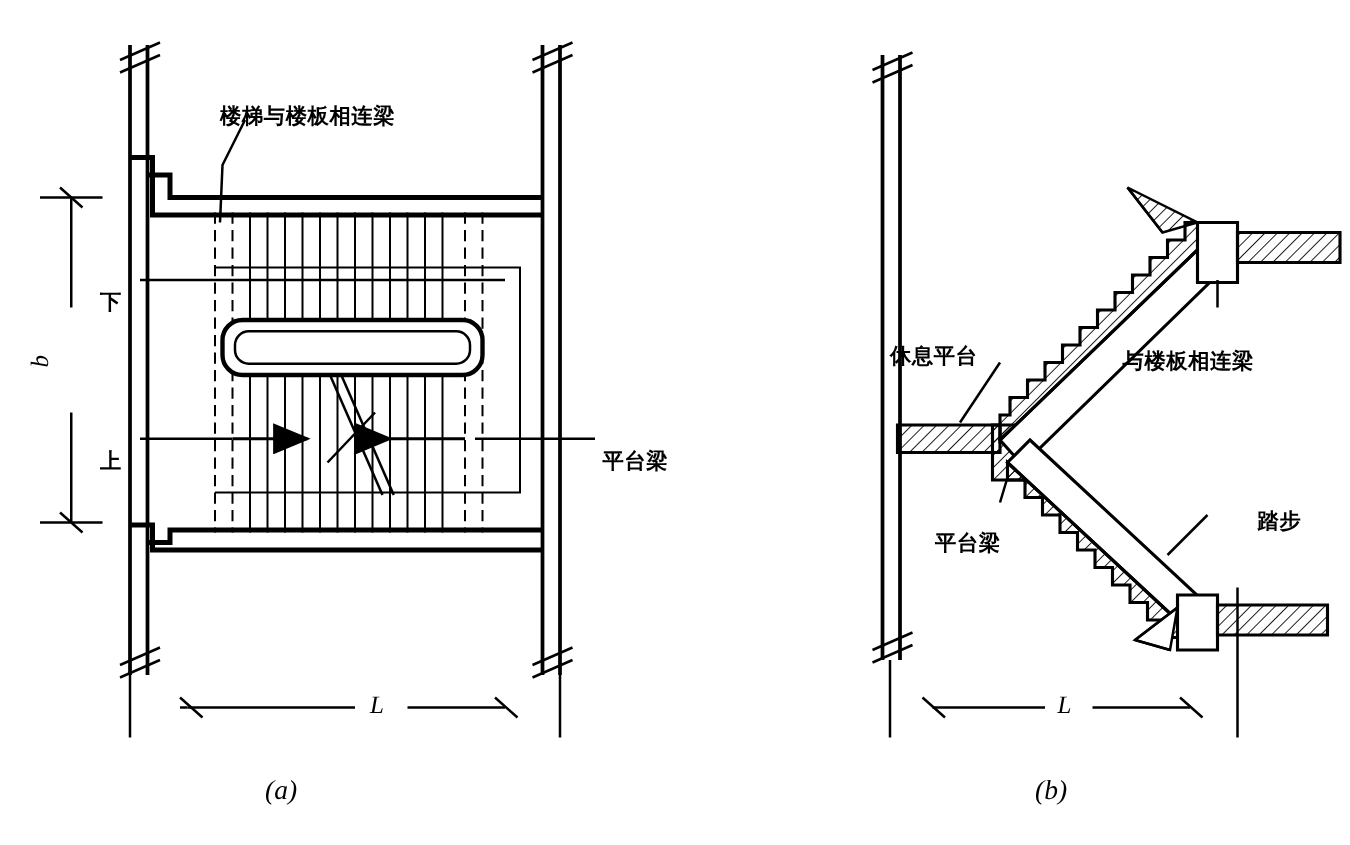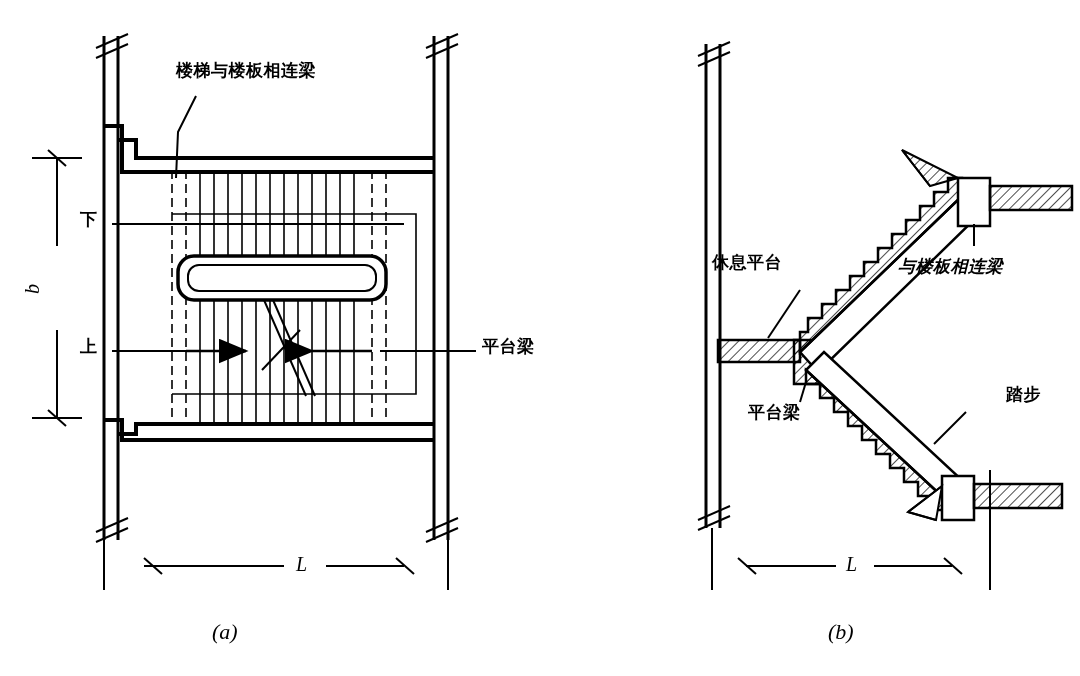--- a/index.html
+++ b/index.html
@@ -30,20 +30,21 @@
     position: absolute;
     color: #000;
     font-family: "Liberation Sans", sans-serif;
     white-space: nowrap;
     line-height: 1.1;
   }
   .cn {
     font-size: 17px;
     font-weight: 700;
     letter-spacing: 0.5px;
+    margin-top: 22px;
   }
   .ital {
     font-family: "Liberation Serif", serif;
     font-style: italic;
     font-size: 20px;
   }
   .cap {
     font-family: "Liberation Serif", serif;
     font-style: italic;
     font-size: 22px;
@@ -261,21 +262,21 @@
   <div class="lbl cn" style="left:482px; top:338px;">平台梁</div>
 
   <div class="lbl ital rot" style="left:20px; top:278px; width:24px; text-align:center;">b</div>
 
   <div class="lbl ital" style="left:296px; top:553px;">L</div>
 
   <div class="lbl cap" style="left:212px; top:620px;">(a)</div>
 
   <div class="lbl cn" style="left:712px; top:254px;">休息平台</div>
 
-  <div class="lbl cn" style="left:898px; top:258px;font-style:italic;">与楼板相连梁</div>
+  <div class="lbl cn" style="left:898px; top:258px;">与楼板相连梁</div>
 
   <div class="lbl cn" style="left:748px; top:404px;">平台梁</div>
 
   <div class="lbl cn" style="left:958px; top:386px;padding-left:48px;">踏步</div>
 
   <div class="lbl ital" style="left:846px; top:553px;">L</div>
 
   <div class="lbl cap" style="left:828px; top:620px;">(b)</div>
 
 </div>

